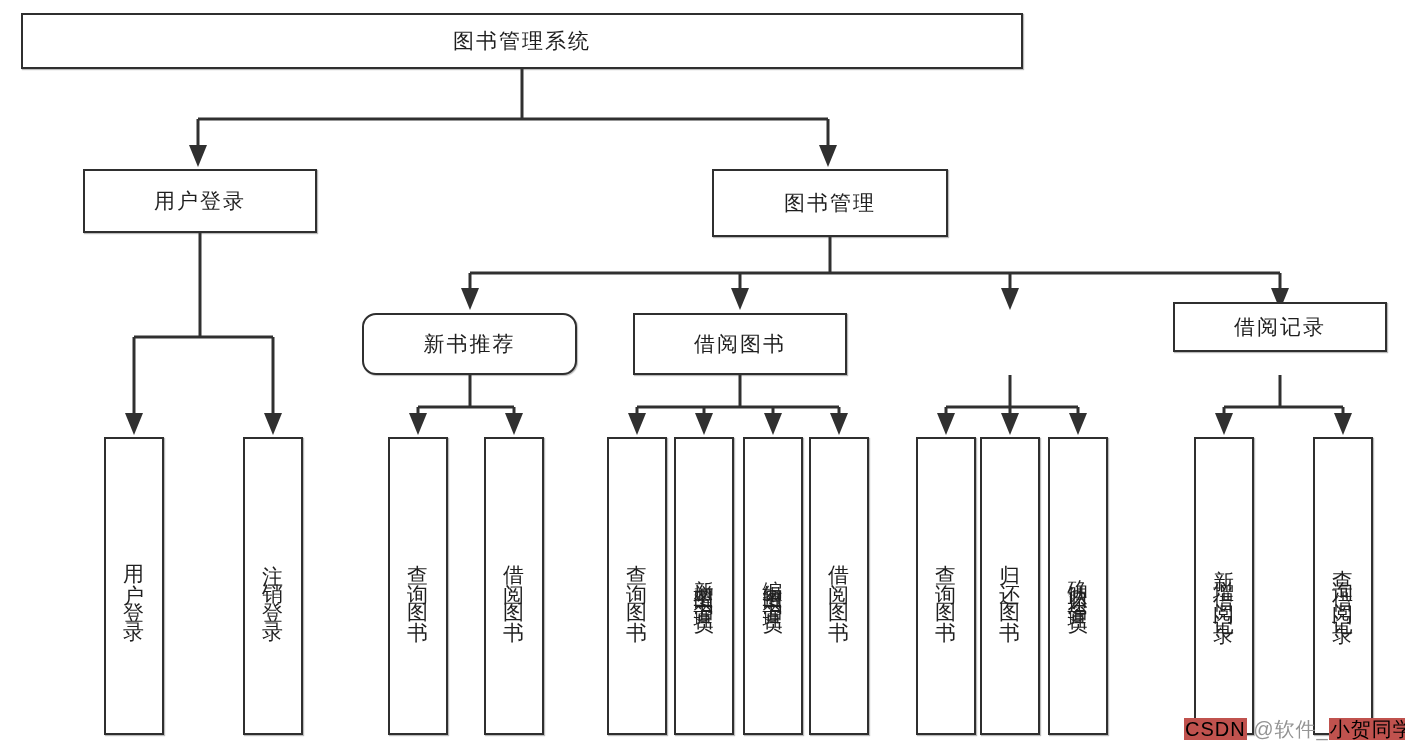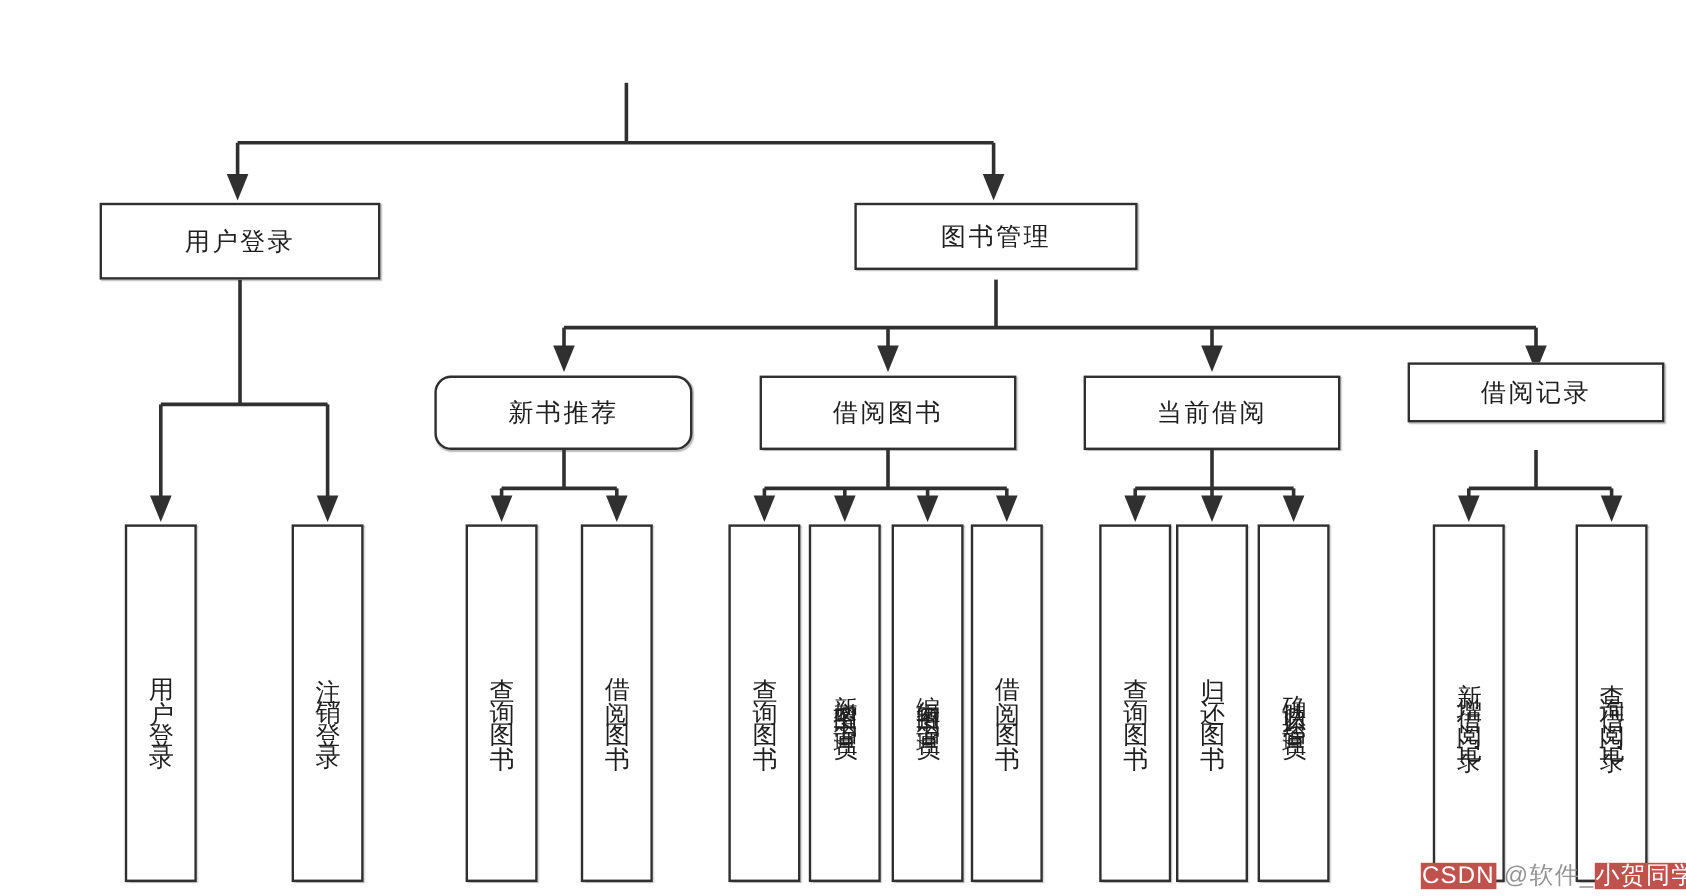--- a/index.html
+++ b/index.html
@@ -18,21 +18,21 @@
     writing-mode:vertical-rl;white-space:nowrap;
     font-size:21px;line-height:1;
   }
   .v4{letter-spacing:19px;}
   .v6{letter-spacing:11px;}
   .v10{letter-spacing:5px;font-size:20px;}
   .watermark{
     position:absolute;left:1184px;top:716px;font-size:20px;
     color:#949494;white-space:nowrap;letter-spacing:1px;
   }
-  .watermark .hl{background:#c0524e;color:#ffffff;padding:0 1px;}
+  .watermark .hl{background:#c0524e;color:#000000;padding:0 1px;}
 </style>
 </head>
 <body>
 
 <div class="canvas">
 
   <svg class="wires" width="1405" height="747" viewBox="0 0 1405 747" xmlns="http://www.w3.org/2000/svg">
     <g stroke="#303030" stroke-width="3" fill="none">
 
       <path d="M522 69 V119"></path>
@@ -91,36 +91,36 @@
       <polygon points="764,413 782,413 773,435"></polygon>
       <polygon points="830,413 848,413 839,435"></polygon>
       <polygon points="937,413 955,413 946,435"></polygon>
       <polygon points="1001,413 1019,413 1010,435"></polygon>
       <polygon points="1069,413 1087,413 1078,435"></polygon>
       <polygon points="1215,413 1233,413 1224,435"></polygon>
       <polygon points="1334,413 1352,413 1343,435"></polygon>
     </g>
   </svg>
 
+  <div class="box" style="left:21px;top:13px;width:1002px;height:56px;">
+    <span class="hlabel">图书管理系统</span>
+  </div>
 
   <div class="box" style="left:83px;top:169px;width:234px;height:64px;">
     <span class="hlabel">用户登录</span>
   </div>
-  <div class="box" style="left:712px;top:169px;width:236px;height:56px;">
+  <div class="box" style="left:712px;top:169px;width:236px;height:68px;">
     <span class="hlabel">图书管理</span>
   </div>
 
   <div class="box" style="left:362px;top:313px;width:215px;height:62px;border-radius:14px;">
     <span class="hlabel">新书推荐</span>
   </div>
   <div class="box" style="left:633px;top:313px;width:214px;height:62px;">
     <span class="hlabel">借阅图书</span>
-  </div>
-  <div class="box" style="left:903px;top:313px;width:214px;height:62px;">
-    <span class="hlabel">当前借阅</span>
   </div>
   <div class="box" style="left:1173px;top:302px;width:214px;height:50px;">
     <span class="hlabel">借阅记录</span>
   </div>
 
   <div class="box" style="left:104px;top:437px;width:60px;height:298px;">
     <span class="vlabel v4">用户登录</span>
   </div>
   <div class="box" style="left:243px;top:437px;width:60px;height:298px;">
     <span class="vlabel v4">注销登录</span>

